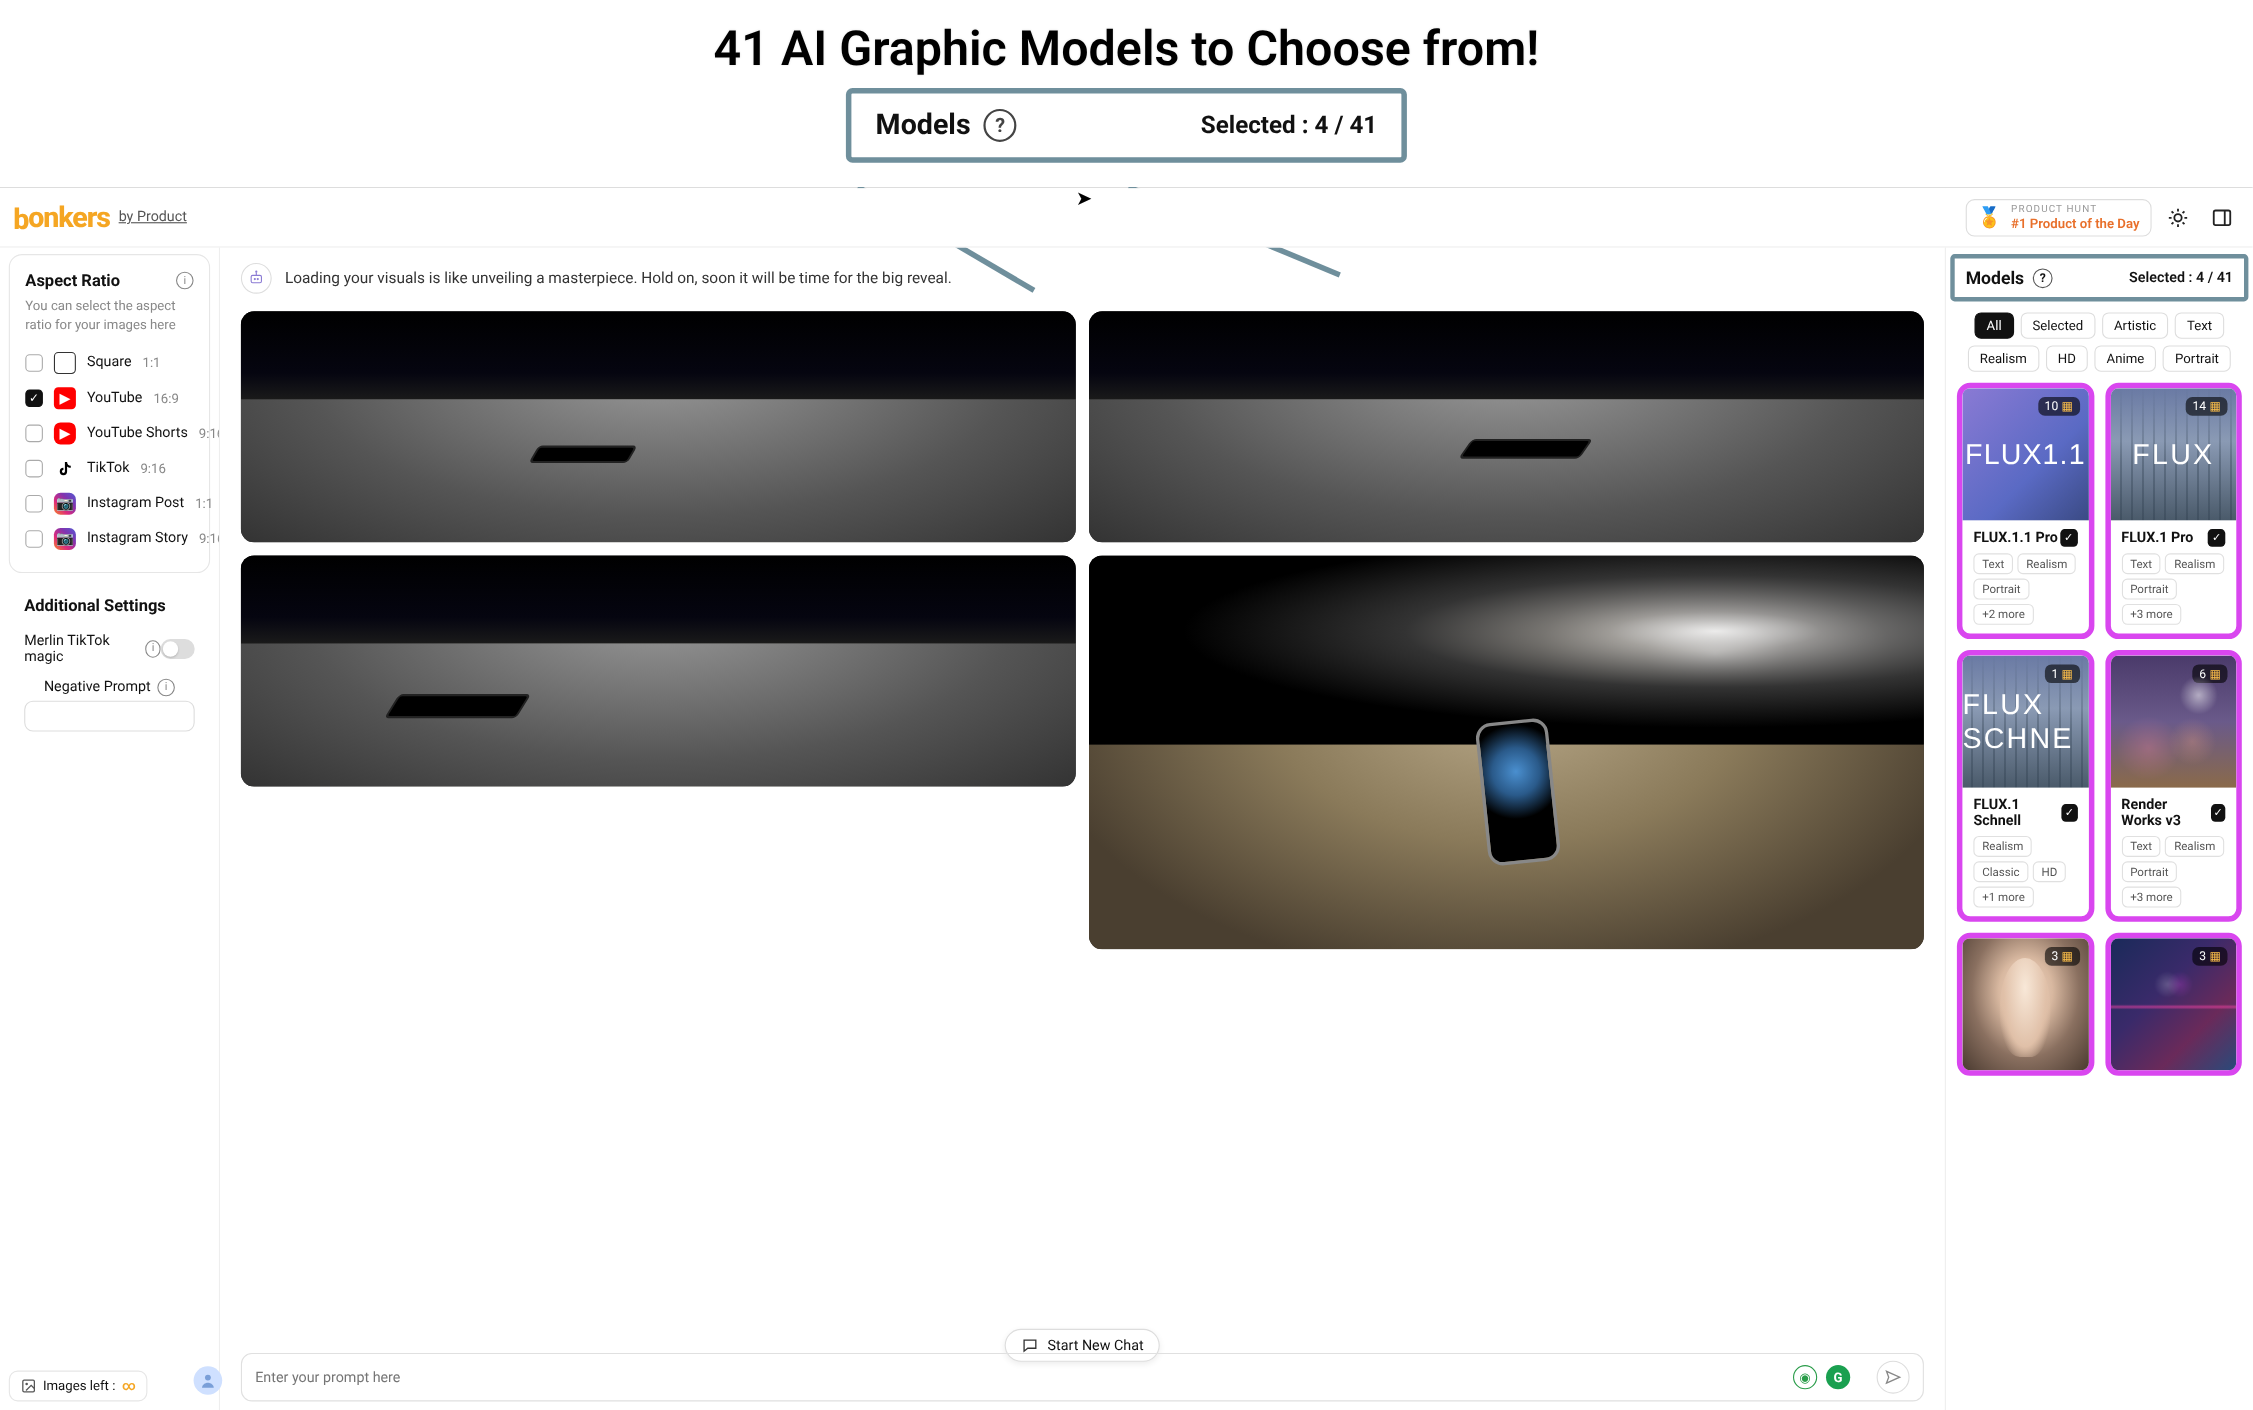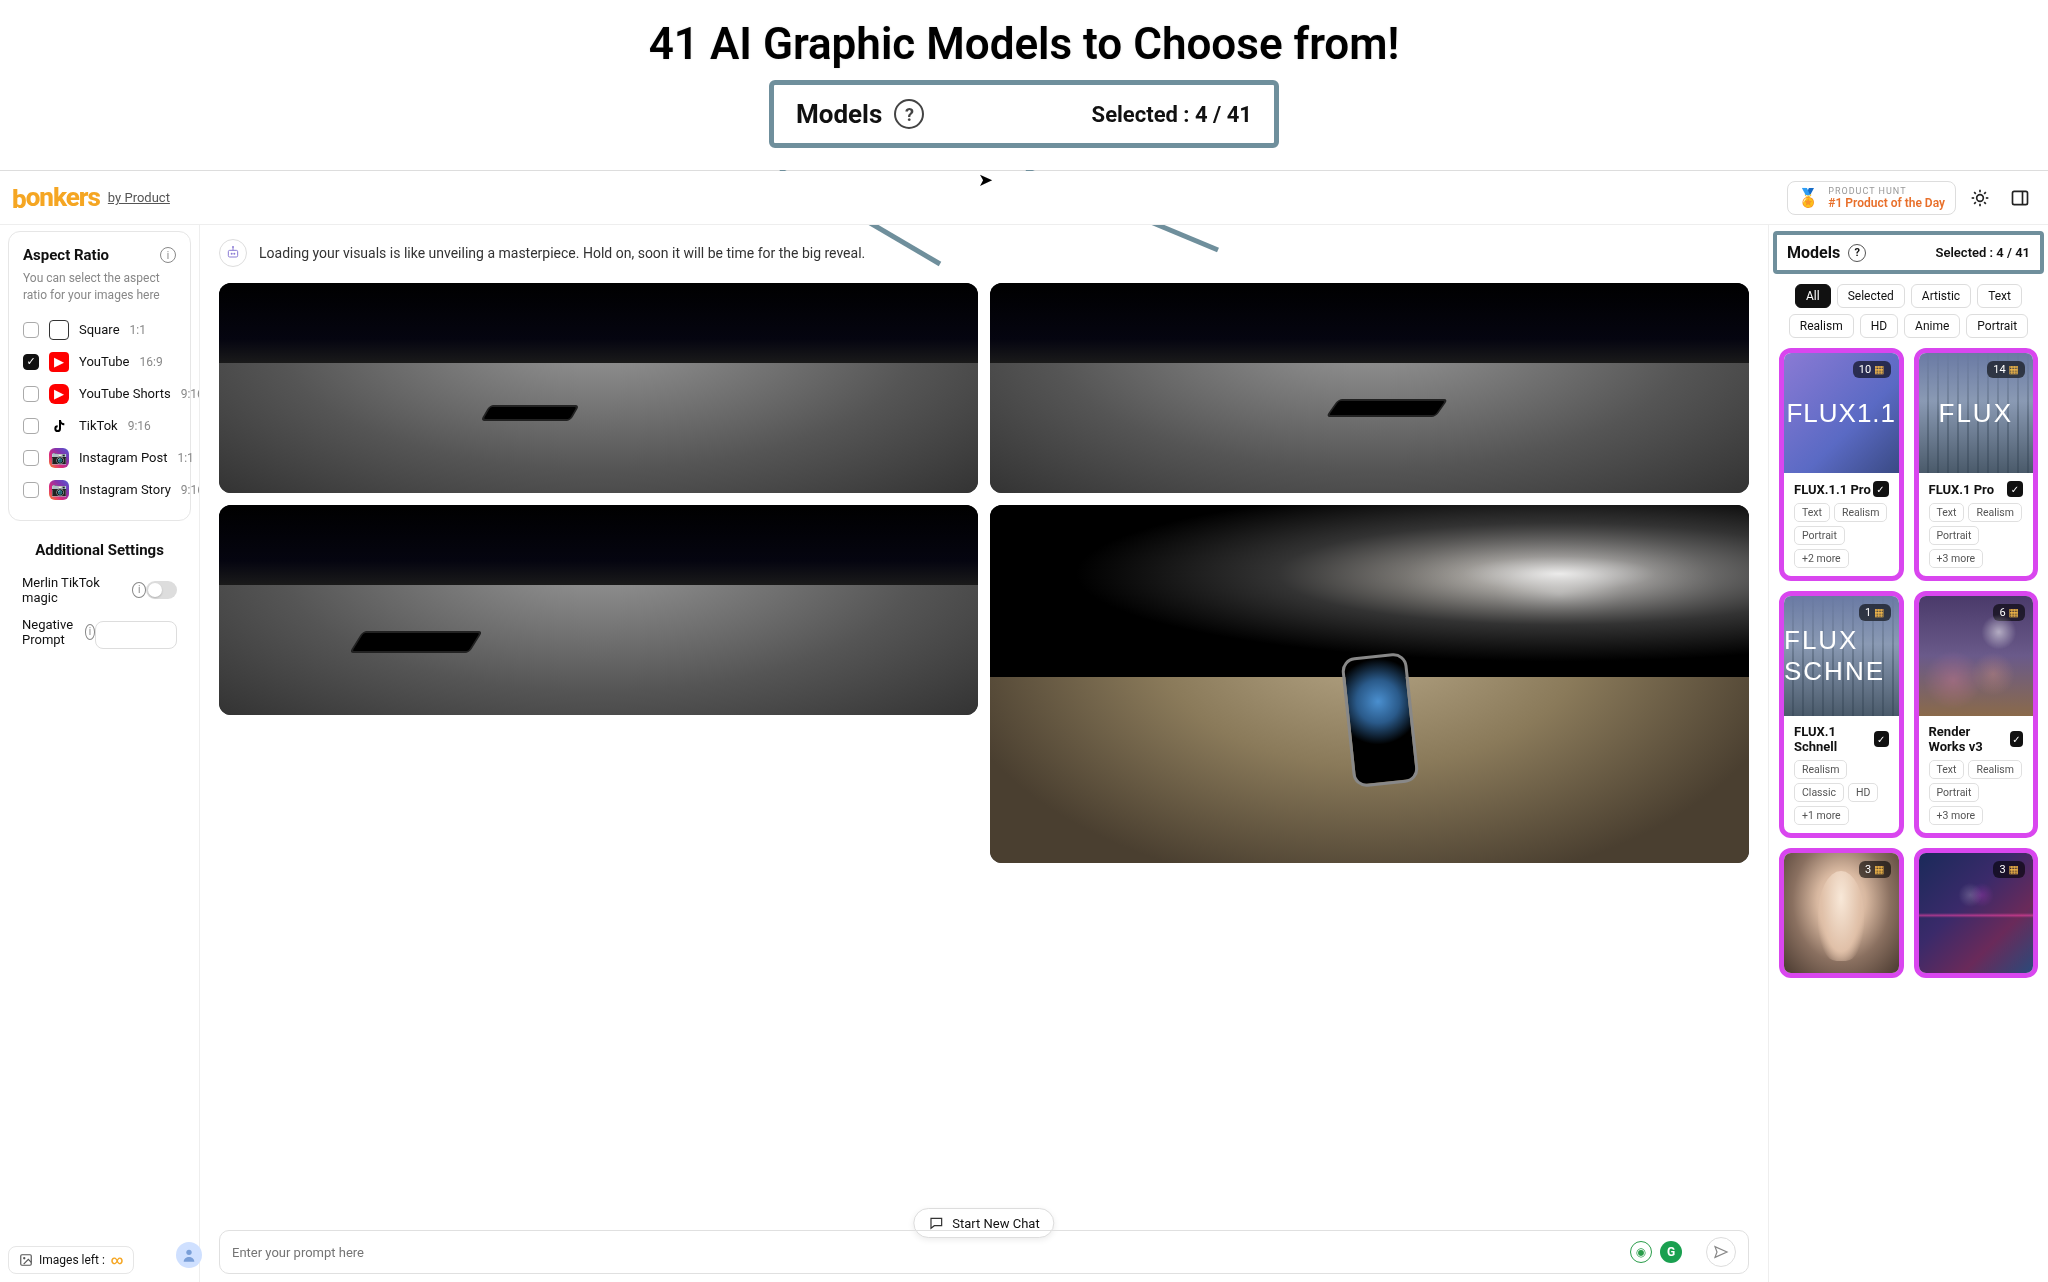--- a/index.html
+++ b/index.html
@@ -41,21 +41,21 @@
 .ph-badge .ico{color:#e86f2a;font-size:18px;}
 .ph-badge .t1{font-size:9px;color:#999;letter-spacing:1px;}
 .ph-badge .t2{font-size:12px;color:#e86f2a;font-weight:600;}
 .icon-btn{width:32px;height:32px;display:flex;align-items:center;justify-content:center;border-radius:6px;margin-left:8px;color:#222;}
 .icon-btn svg{width:20px;height:20px;}
 
 
 .sidebar { padding-top:60px; padding-left:8px; padding-right:8px; border-right:1px solid #eee; overflow:hidden;}
 .card { border:1px solid #e6e6e6; border-radius:12px; padding:14px; margin-bottom:12px; background:#fff;}
 .card-h { display:flex; align-items:center; justify-content:space-between; margin-bottom:6px;}
-.card-title{font-size:15px;font-weight:700;text-align:center;}
+.card-title{font-size:15px;font-weight:700;}
 .info-icon{width:16px;height:16px;border:1.5px solid #888;border-radius:50%;display:inline-flex;align-items:center;justify-content:center;font-size:10px;color:#888;}
 .card-sub{font-size:12px;color:#888;line-height:1.4;margin-bottom:10px;}
 
 .ar-row{display:flex;align-items:center;gap:10px;padding:6px 0;font-size:13px;}
 .chk{width:16px;height:16px;border:1.5px solid #aaa;border-radius:4px;display:inline-flex;align-items:center;justify-content:center;flex-shrink:0;}
 .chk.checked{background:#111;border-color:#111;color:#fff;}
 .chk.checked::after{content:"✓";font-size:11px;}
 .plat{width:20px;height:20px;border-radius:4px;display:inline-flex;align-items:center;justify-content:center;flex-shrink:0;}
 .plat.sq{border:1.5px solid #333;}
 .plat.yt{background:#f00;color:#fff;}
@@ -269,21 +269,21 @@
 
     <div class="card" style="border:none;padding:8px 14px;">
       <div class="card-title" style="margin-bottom:10px;">Additional Settings</div>
       <div class="setting-row">
         <span style="display:flex;align-items:center;gap:6px;">
           <span>Merlin TikTok magic</span>
           <span class="info-icon">i</span>
         </span>
         <span class="toggle"></span>
       </div>
-      <div class="setting-row" style="flex-direction:row;align-items:flex-start;">
+      <div class="setting-row" style="flex-direction:column;align-items:center;">
         <span style="display:flex;align-items:center;gap:6px;">
           <span>Negative Prompt</span>
           <span class="info-icon">i</span>
         </span>
         <input class="neg-input" style="">
       </div>
     </div>
 
     <div class="images-left">
       <svg width="14" height="14" viewBox="0 0 24 24">

